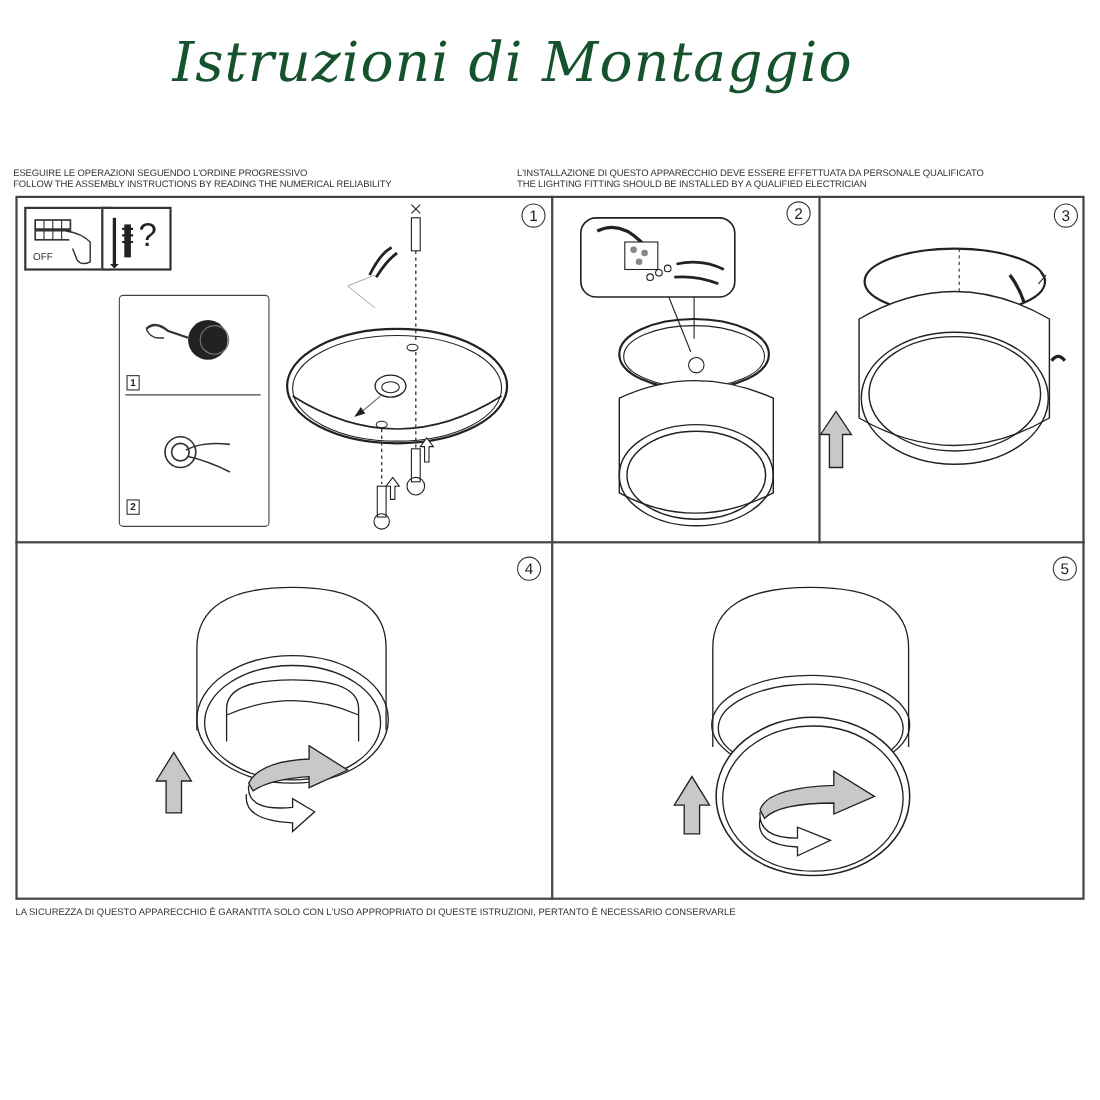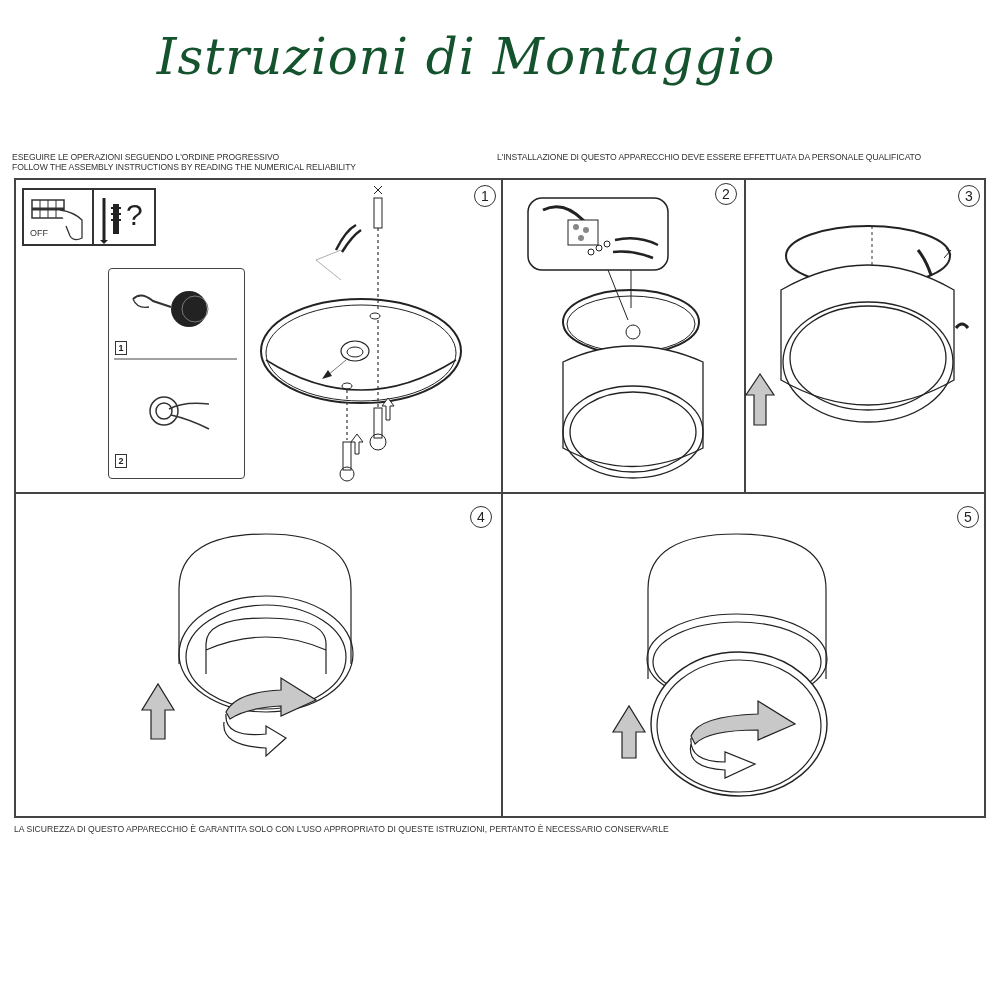--- a/index.html
+++ b/index.html
@@ -21,22 +21,23 @@
 </style>
 </head>
 <body>
 
 <div class="title">Istruzioni di Montaggio</div>
 
 <div class="hdr" style="left:2px;top:152px;margin-left:10px;">
   <div>ESEGUIRE LE OPERAZIONI SEGUENDO L'ORDINE PROGRESSIVO</div>
   <div>FOLLOW THE ASSEMBLY INSTRUCTIONS BY READING THE NUMERICAL RELIABILITY</div>
 </div>
-<div class="hdr" style="left:497px;top:152px;">
+<div class="hdr" style="left:470px;top:152px;">
   <div>L'INSTALLAZIONE DI QUESTO APPARECCHIO DEVE ESSERE EFFETTUATA DA PERSONALE QUALIFICATO</div>
+  <div>THE LIGHTING FITTING SHOULD BE INSTALLED BY A QUALIFIED ELECTRICIAN</div>
 </div>
 
 <div class="frame"></div>
 <div class="vline" style="left:501px;top:178px;height:640px;"></div>
 <div class="vline" style="left:744px;top:178px;height:316px;"></div>
 <div class="hline" style="left:14px;top:492px;width:972px;"></div>
 
 <div class="panel" style="left:16px;top:180px;width:485px;height:312px;">
   <div class="stepnum" style="left:458px;top:5px;">1</div>
 

